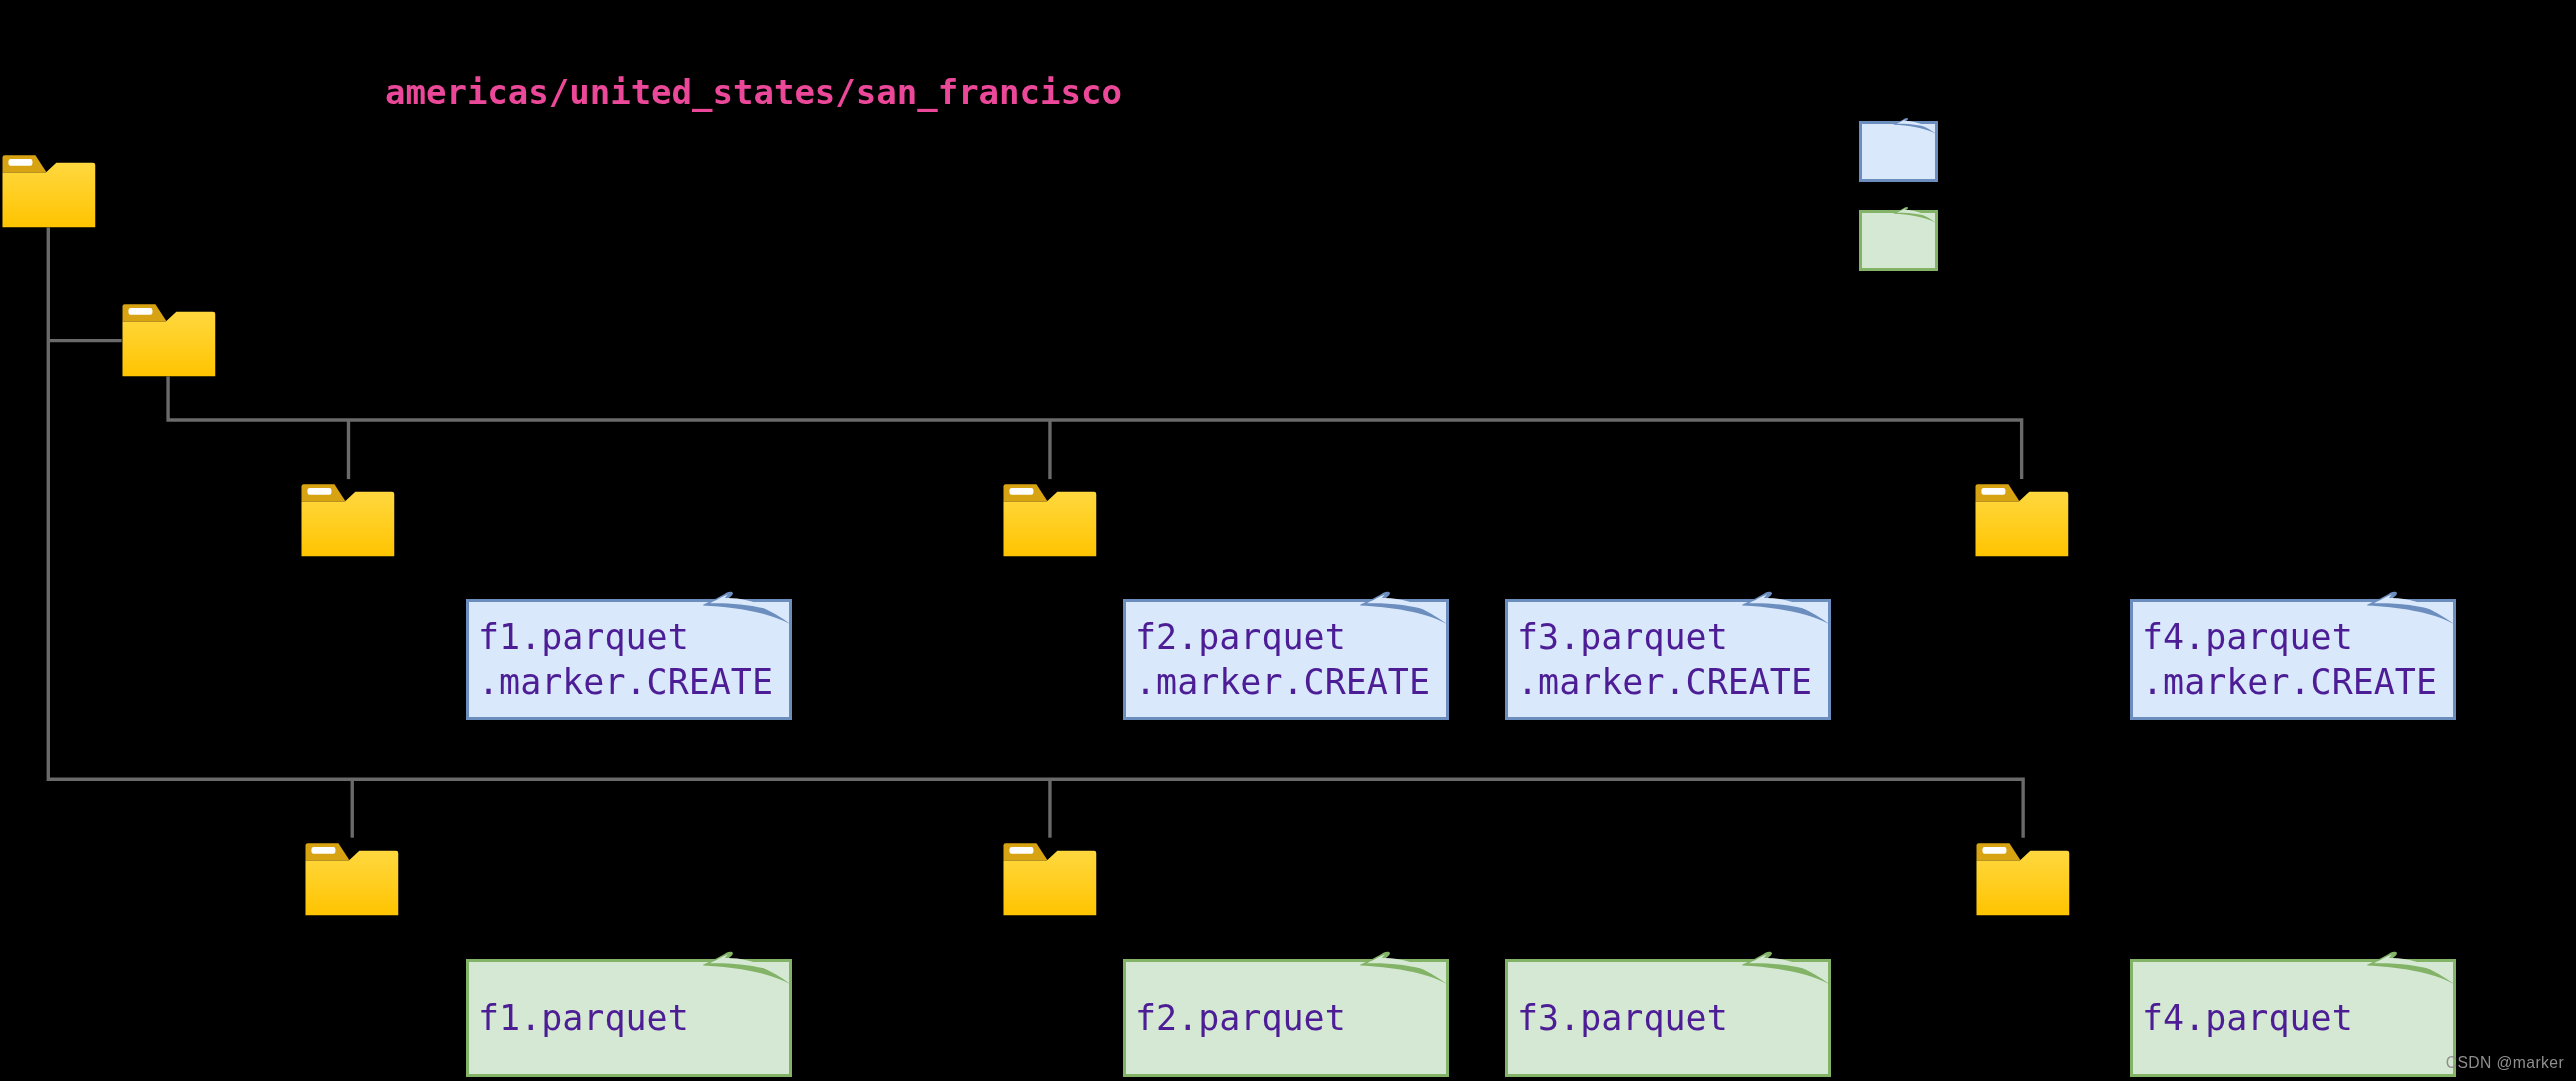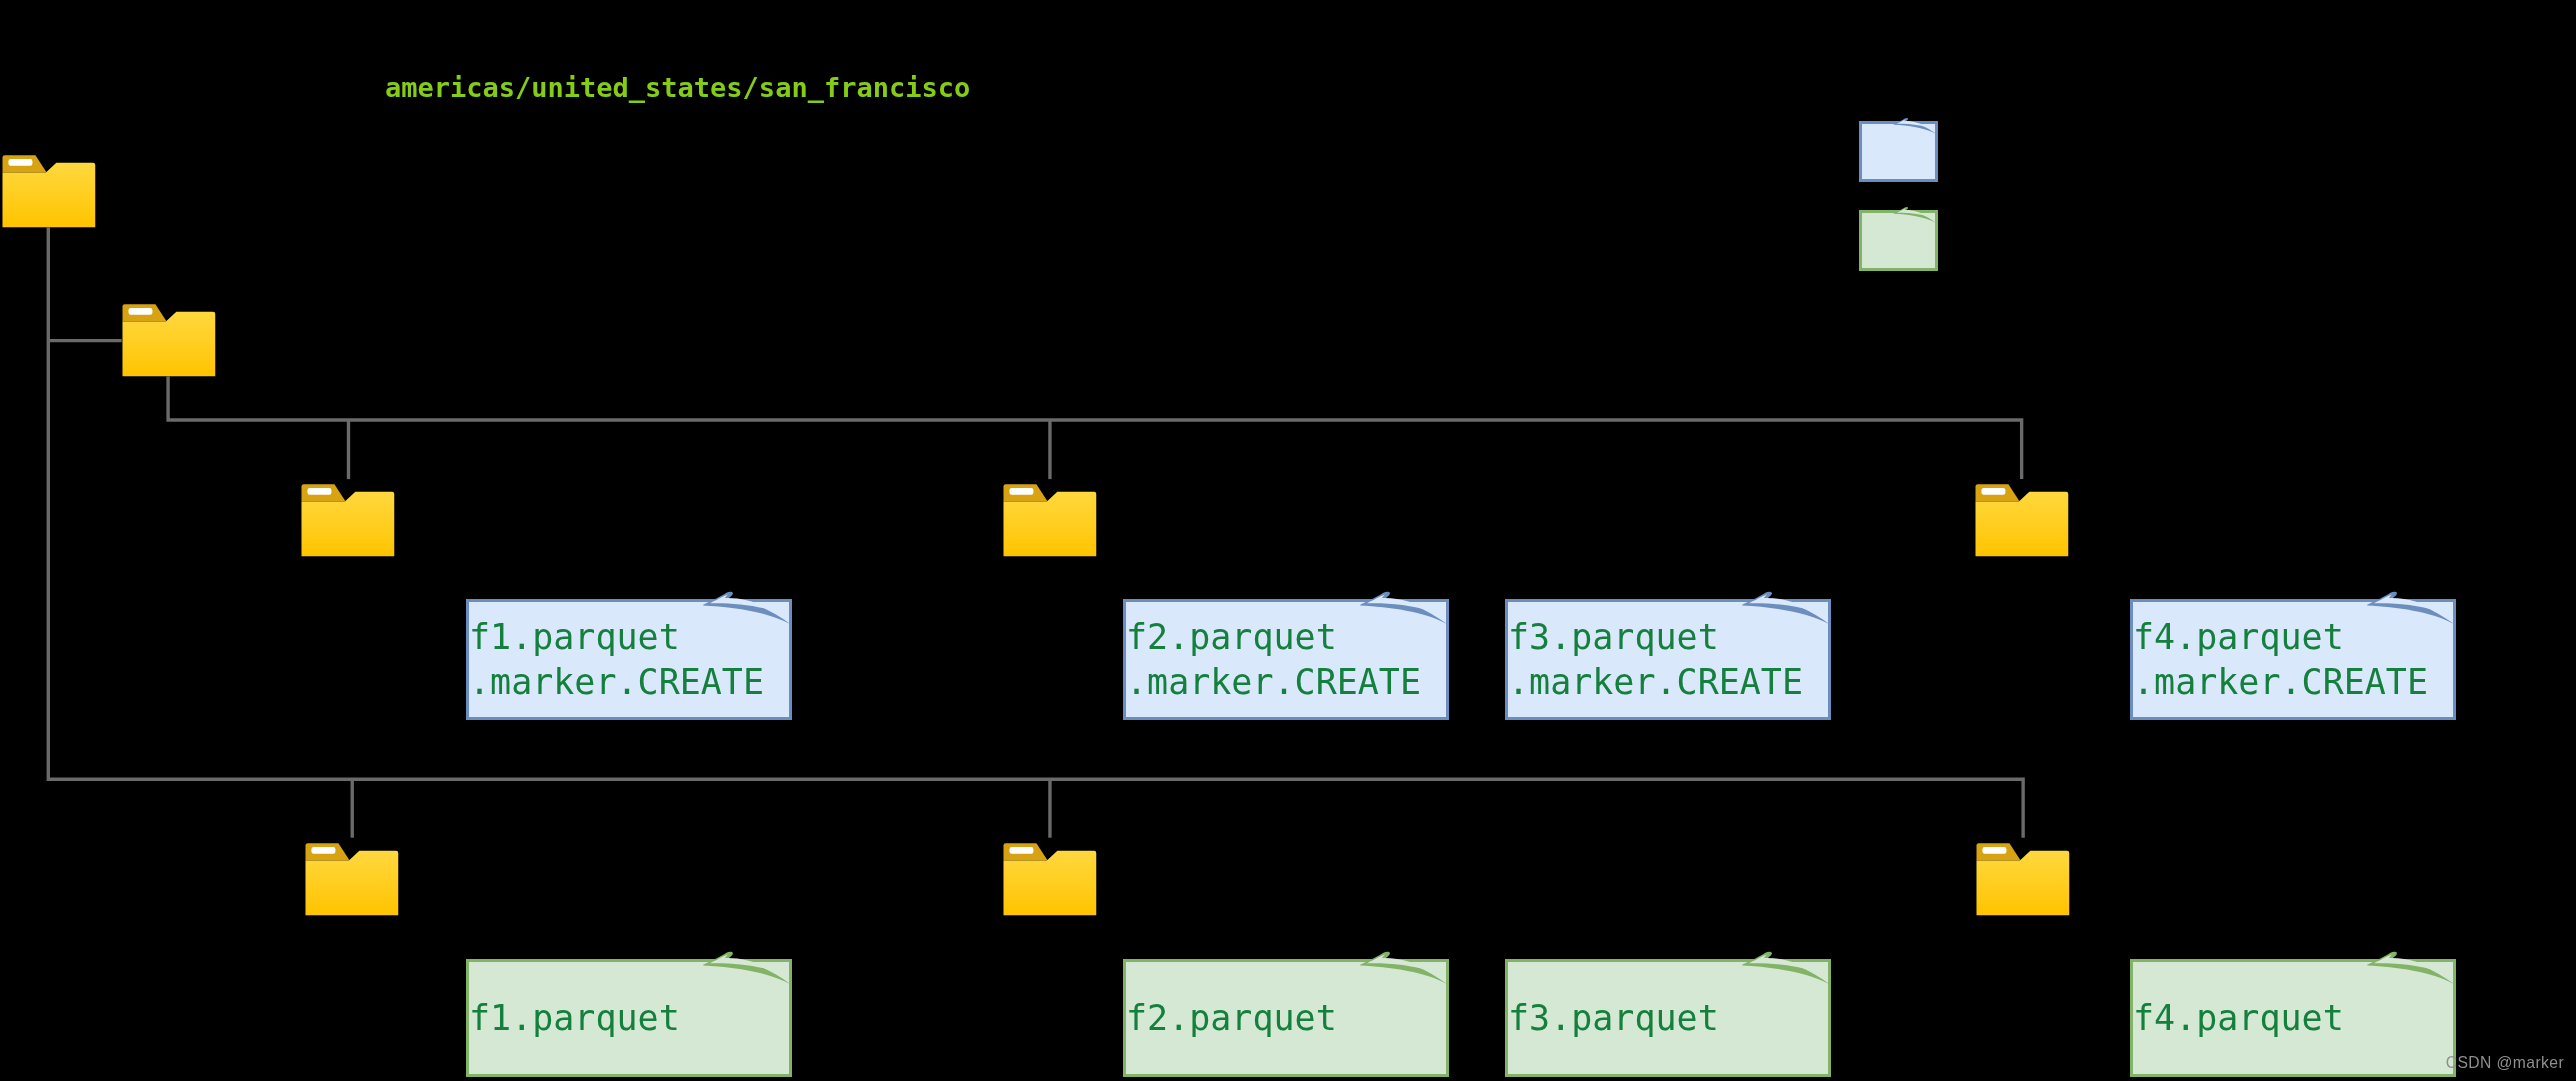--- a/index.html
+++ b/index.html
@@ -3,37 +3,37 @@
 <meta charset="utf-8">
 <style>
   html,body{margin:0;padding:0;background:#000;}
   #stage{
     position:relative;width:2576px;height:1081px;background:#000;overflow:hidden;
     font-family:"DejaVu Sans Mono","Liberation Mono",monospace;
   }
   .abs{position:absolute;}
   
   #title{
-    left:385px;top:72px;font-size:27px;font-weight:bold;color:#84cc16;
+    left:385px;top:72px;font-size:34px;font-weight:bold;color:#ec4899;
     letter-spacing:0;white-space:pre;
   }
   
   #lines{left:0;top:0;}
   
   .folder{width:95px;height:78px;}
   
   .note{
     box-sizing:border-box;border:3px solid;display:flex;flex-direction:column;
     justify-content:center;
   }
   .note.blue{background:#dae8fc;border-color:#6c8ebf;}
   .note.green{background:#d5e8d4;border-color:#82b366;}
   .note .fold{position:absolute;top:-16.5px;right:-15px;width:112px;height:48px;pointer-events:none;}
   .note .ntext{
-    font-size:35px;line-height:45px;color:#15803d;
+    padding-left:9px;font-size:35px;line-height:45px;color:#4c1d95;
     font-family:"DejaVu Sans Mono","Liberation Mono",monospace;white-space:pre;
   }
   .file-note{width:326px;height:121px;top:599px;}
   .data-note{width:326px;height:118px;top:959px;}
   .legend-note{width:79px;height:61px;}
   .legend-note .fold{width:55px;height:24px;top:-9px;right:-8.2px;}
   
   #watermark{
     right:12px;bottom:9px;font-size:15.7px;color:#8e8e8e;
     font-family:"Liberation Sans","DejaVu Sans",sans-serif;letter-spacing:0.4px;

